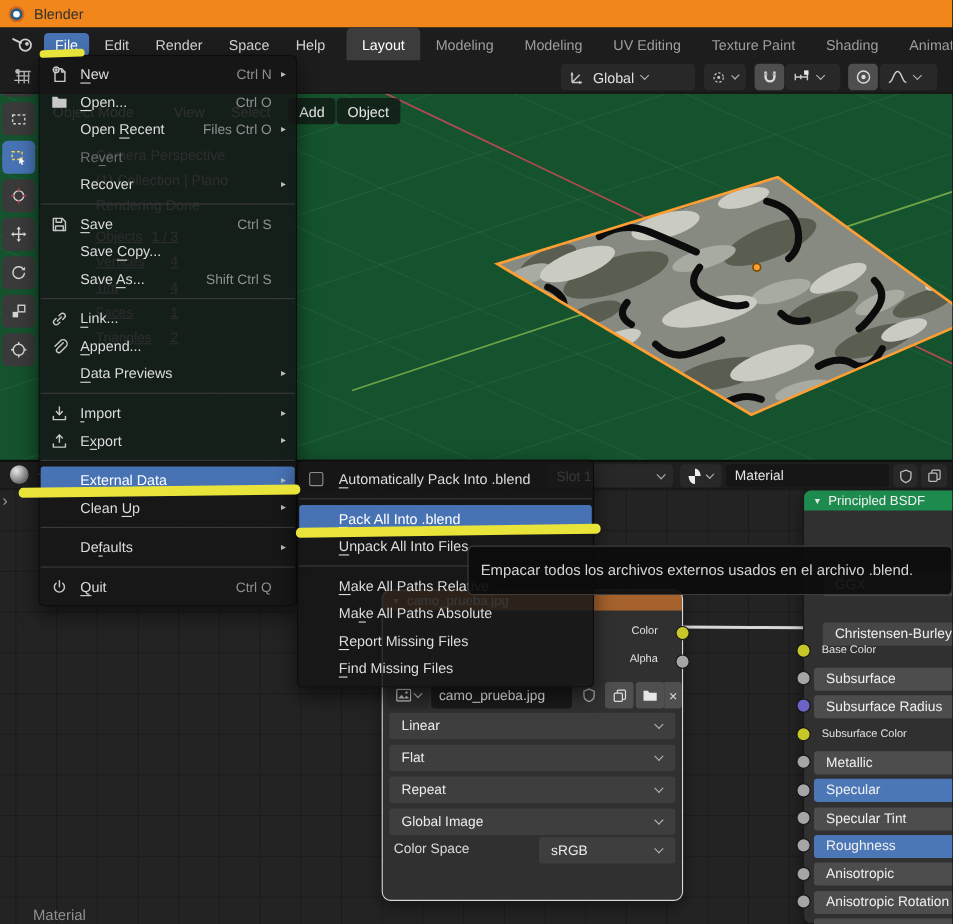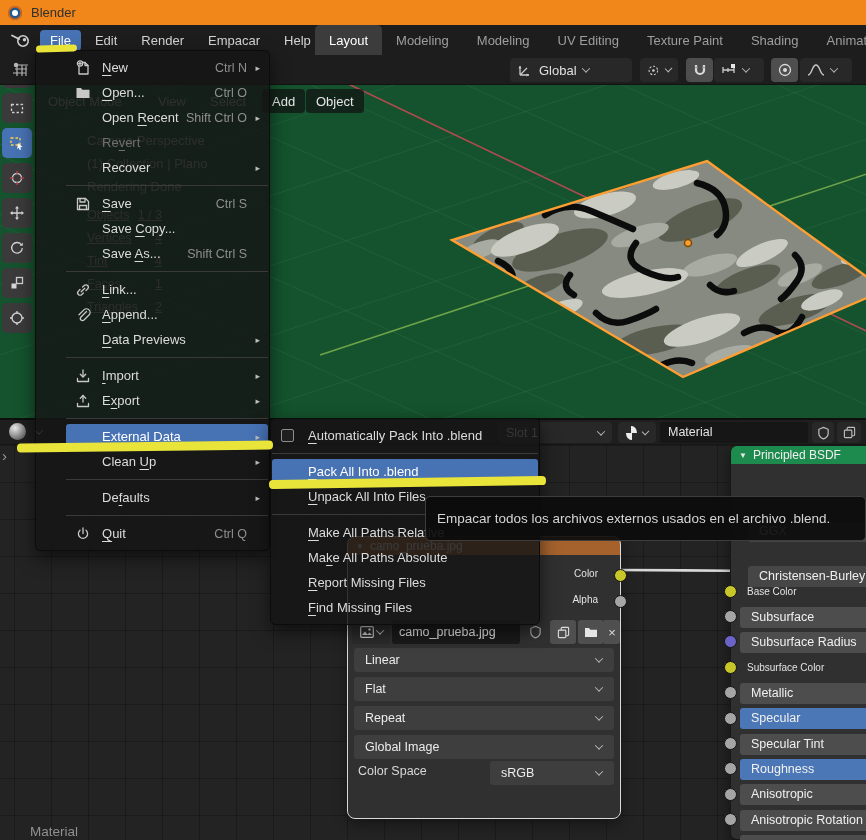--- a/index.html
+++ b/index.html
@@ -55,21 +55,21 @@
   .nfield.blue{background:#4c77b6;}
   .nlabel{margin-left:16px;font-size:10px;color:#e2e2e2;white-space:nowrap;}
   .ndrop{position:absolute;left:6px;width:260px;height:24px;background:#3e3e3e;border-radius:3px;color:#ececec;font-size:12.5px;line-height:24px;padding-left:11px;}
   .ndrop .chev{position:absolute;right:12px;top:9px;}
   .nbtn{position:absolute;top:0;width:26px;height:24px;background:#4f4f4f;border-radius:3px;display:flex;align-items:center;justify-content:center;}
   #shader-label{position:absolute;left:30px;top:404px;color:#909090;font-size:13.5px;z-index:2;}
   .ghost2{position:absolute;color:#b0b0b0;font-size:12.5px;z-index:2;white-space:nowrap;}
 
   
   .menupanel{position:absolute;background:rgba(22,22,22,0.84);border:1px solid #0c0c0c;border-radius:5px;box-shadow:0 7px 18px rgba(0,0,0,0.55);padding:4px 0;}
-  #file-menu{left:35px;top:50px;width:235px;z-index:20;padding-left:29px;}
+  #file-menu{left:35px;top:50px;width:235px;z-index:20;}
   #external-menu{left:270px;top:418px;width:270px;z-index:22;}
   .mrow{display:flex;align-items:center;height:25px;padding:0 8px 0 9px;margin:0 1px;border-radius:3px;}
   .mrow.hl{background:#4772b3;}
   .mrow.hl .mlabel,.mrow.hl .mshort{color:#fff;}
   .micon{width:27px;display:flex;align-items:center;}
   .mlabel{font-size:13px;color:#dcdcdc;white-space:nowrap;}
   .mlabel u{text-decoration:underline;text-underline-offset:2.5px;}
   .mrow.dis .mlabel{color:#6f6f6f;}
   .mshort{margin-left:auto;color:#8f8f8f;font-size:12.5px;white-space:nowrap;}
   .marrow{width:13px;text-align:right;color:#bdbdbd;font-size:9px;}
@@ -91,21 +91,21 @@
   <div class="abs" id="menubar">
     <svg id="blender-logo" width="22" height="18" viewBox="0 0 22 18">
       <circle cx="13" cy="10" r="5.2" fill="none" stroke="#cfcfcf" stroke-width="1.6"></circle>
       <circle cx="14.5" cy="8.8" r="1.7" fill="#cfcfcf"></circle>
       <path d="M2 4.5 L9 8" stroke="#cfcfcf" stroke-width="1.8" stroke-linecap="round"></path>
     </svg>
     <div id="topmenus" style="display: flex;">
         <div class="topmenu active">File</div>
         <div class="topmenu">Edit</div>
         <div class="topmenu">Render</div>
-        <div class="topmenu">Empacar</div>
+        <div class="topmenu">Space</div>
         <div class="topmenu">Help</div>
       </div>
     <div id="tabs">
         <div class="tab active">Layout</div>
         <div class="tab">Modeling</div>
         <div class="tab">Modeling</div>
         <div class="tab">UV Editing</div>
         <div class="tab">Texture Paint</div>
         <div class="tab">Shading</div>
         <div class="tab">Animation</div>
@@ -492,21 +492,21 @@
             <path d="M1.5 3h4.5l1.4 1.8h7.1V13H1.5z" fill="#c8c8c8" stroke="none"></path>
           </svg>
         </span>
         <span class="mlabel"><u>O</u>pen...</span>
         <span class="mshort">Ctrl O</span>
         <span class="marrow"></span>
       </div>
       <div class="mrow">
         <span class="micon"></span>
         <span class="mlabel">Open <u>R</u>ecent</span>
-        <span class="mshort">Shift Ctrl O</span>
+        <span class="mshort">Files Ctrl O</span>
         <span class="marrow">▸</span>
       </div>
       <div class="mrow dis">
         <span class="micon"></span>
         <span class="mlabel">Re<u>v</u>ert</span>
         <span class="mshort"></span>
         <span class="marrow"></span>
       </div>
       <div class="mrow">
         <span class="micon"></span>

